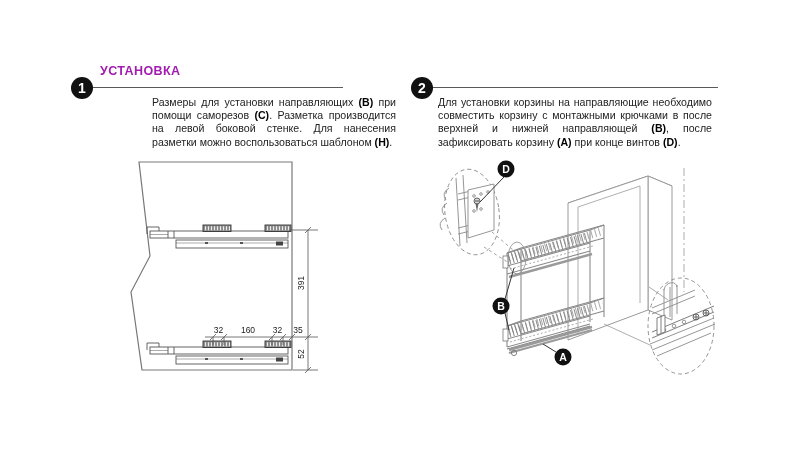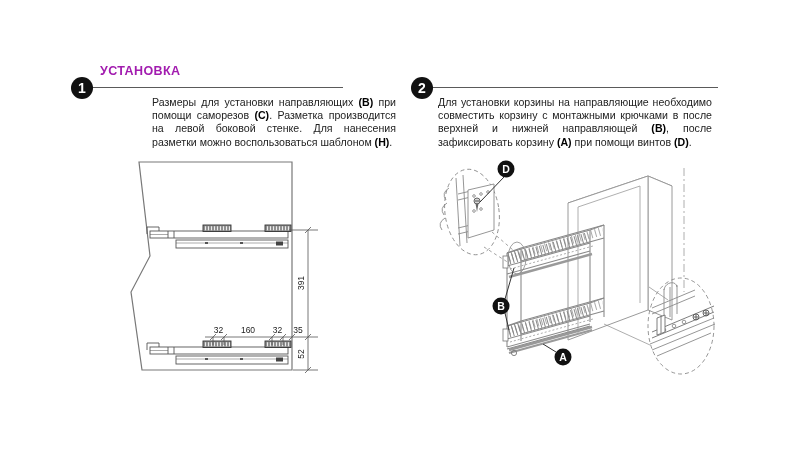--- a/index.html
+++ b/index.html
@@ -90,21 +90,21 @@
   <text class="dimtxt" x="298" y="333" text-anchor="middle">35</text>
   <text class="dimtxt" transform="translate(304,283) rotate(-90)" text-anchor="middle">391</text>
   <text class="dimtxt" transform="translate(304,354) rotate(-90)" text-anchor="middle">52</text>
 </svg>
 
 <div class="abs sec-circle" style="left:411px;top:77px;">2</div>
 
 <div class="abs sec-line" style="left:422px;top:87px;width:296px;"></div>
 
 <p class="abs sec-body" style="left:438px;top:96px;width:274px;">
-  <span>Для установки корзины на направляющие необходимо совместить корзину с монтажными крючками в после верхней и нижней направляющей </span><b>(B)</b><span>, после зафиксировать корзину </span><b>(A)</b><span> при помощи винтов </span><b>(D)</b><span>.</span>
+  <span>Для установки корзины на направляющие необходимо совместить корзину с монтажными крючками в после верхней и нижней направляющей </span><b>(B)</b><span>, после зафиксировать корзину </span><b>(A)</b><span> при конце винтов </span><b>(D)</b><span>.</span>
 </p>
 
 <svg class="abs" style="left:420px;top:150px;" width="370" height="285" viewBox="420 150 370 285">
 
   <g stroke="#9a9a9a" fill="#ffffff" stroke-width="1">
     <path d="M568,203 L648,176 L672,186 L592,213 Z"></path>
     <path d="M648,176 L672,186 L672,320 L648,310 Z"></path>
     <path d="M568,203 L568,340 L648,310 L648,176 Z"></path>
     <path d="M578,207 L578,333 M578,207 L640,186 M640,186 L640,303" fill="none" stroke-width="0.8"></path>
     <line x1="684" y1="168" x2="684" y2="292" stroke-dasharray="8 3 2 3" stroke-width="0.8"></line>

